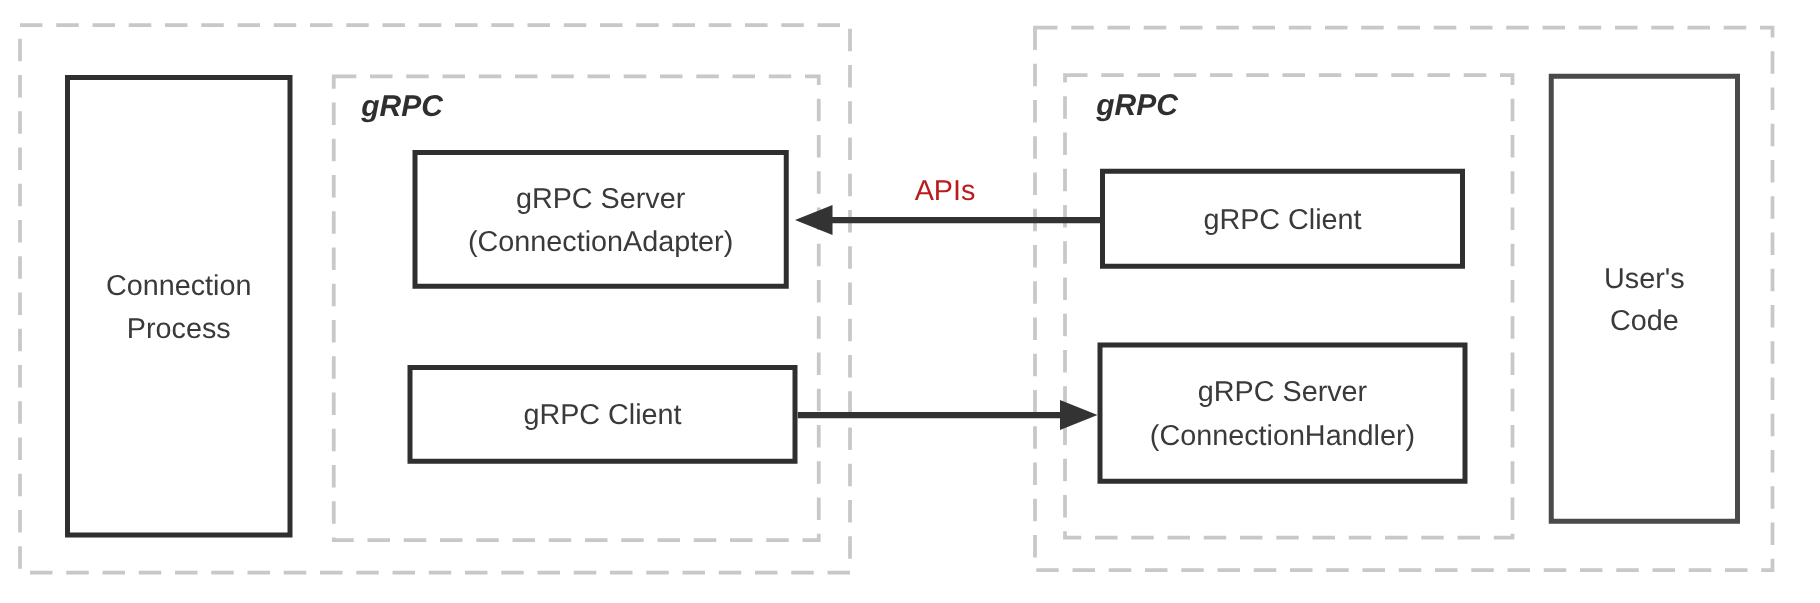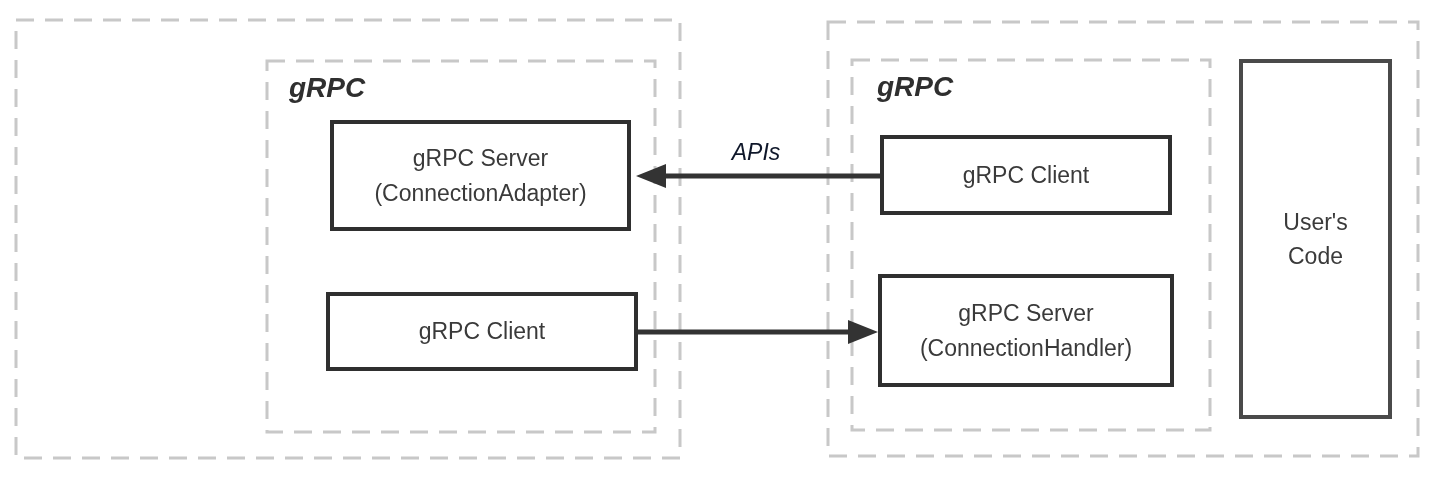--- a/index.html
+++ b/index.html
@@ -26,30 +26,29 @@
     align-items: center;
     justify-content: center;
     text-align: center;
     font-size: 23px;
     line-height: 1.5;
     white-space: pre-line;
   }
   .users-code { border-color: #4a4a4a; }
   .grpc-label {
     position: absolute;
-    font-size: 28px;
+    font-size: 24px;
     font-style: italic;
     font-weight: bold;
     color: #2f2f2f;
   }
   .arrow-label {
     position: absolute;
     font-size: 23px;
-    font-style: italic;
-    color: #0f172a;
+    color: #b91c1c;
     text-align: center;
   }
   .box-connection-process { left: 52px;  top: 60px;  width: 182px; height: 370px; }
   .box-server-adapter     { left: 330px; top: 120px; width: 301px; height: 111px; }
   .box-client-left        { left: 326px; top: 292px; width: 312px; height: 79px; }
   .box-client-right       { left: 880px; top: 135px; width: 292px; height: 80px; }
   .box-server-handler     { left: 878px; top: 274px; width: 296px; height: 113px; }
   .box-users-code         { left: 1239px; top: 59px; width: 153px; height: 360px; }
   .label-grpc-left  { left: 289px; top: 72px; }
   .label-grpc-right { left: 877px; top: 71px; }
@@ -68,20 +67,22 @@
     <rect x="828" y="22" width="590" height="434" fill="none" stroke="#c8c8c8" stroke-width="3" stroke-dasharray="18 11"></rect>
     <rect x="852" y="60" width="358" height="370" fill="none" stroke="#c8c8c8" stroke-width="3" stroke-dasharray="18 11"></rect>
 
     <line x1="880" y1="176" x2="662" y2="176" stroke="#333333" stroke-width="5"></line>
     <polygon points="636,176 666,164 666,188" fill="#333333"></polygon>
 
     <line x1="638" y1="332" x2="852" y2="332" stroke="#333333" stroke-width="5"></line>
     <polygon points="878,332 848,320 848,344" fill="#333333"></polygon>
   </svg>
 
+  <div class="solid-box box-connection-process">Connection
+Process</div>
 
   <div class="solid-box box-server-adapter">gRPC Server
 (ConnectionAdapter)</div>
 
   <div class="solid-box box-client-left">gRPC Client</div>
 
   <div class="solid-box box-client-right">gRPC Client</div>
 
   <div class="solid-box box-server-handler">gRPC Server
 (ConnectionHandler)</div>

